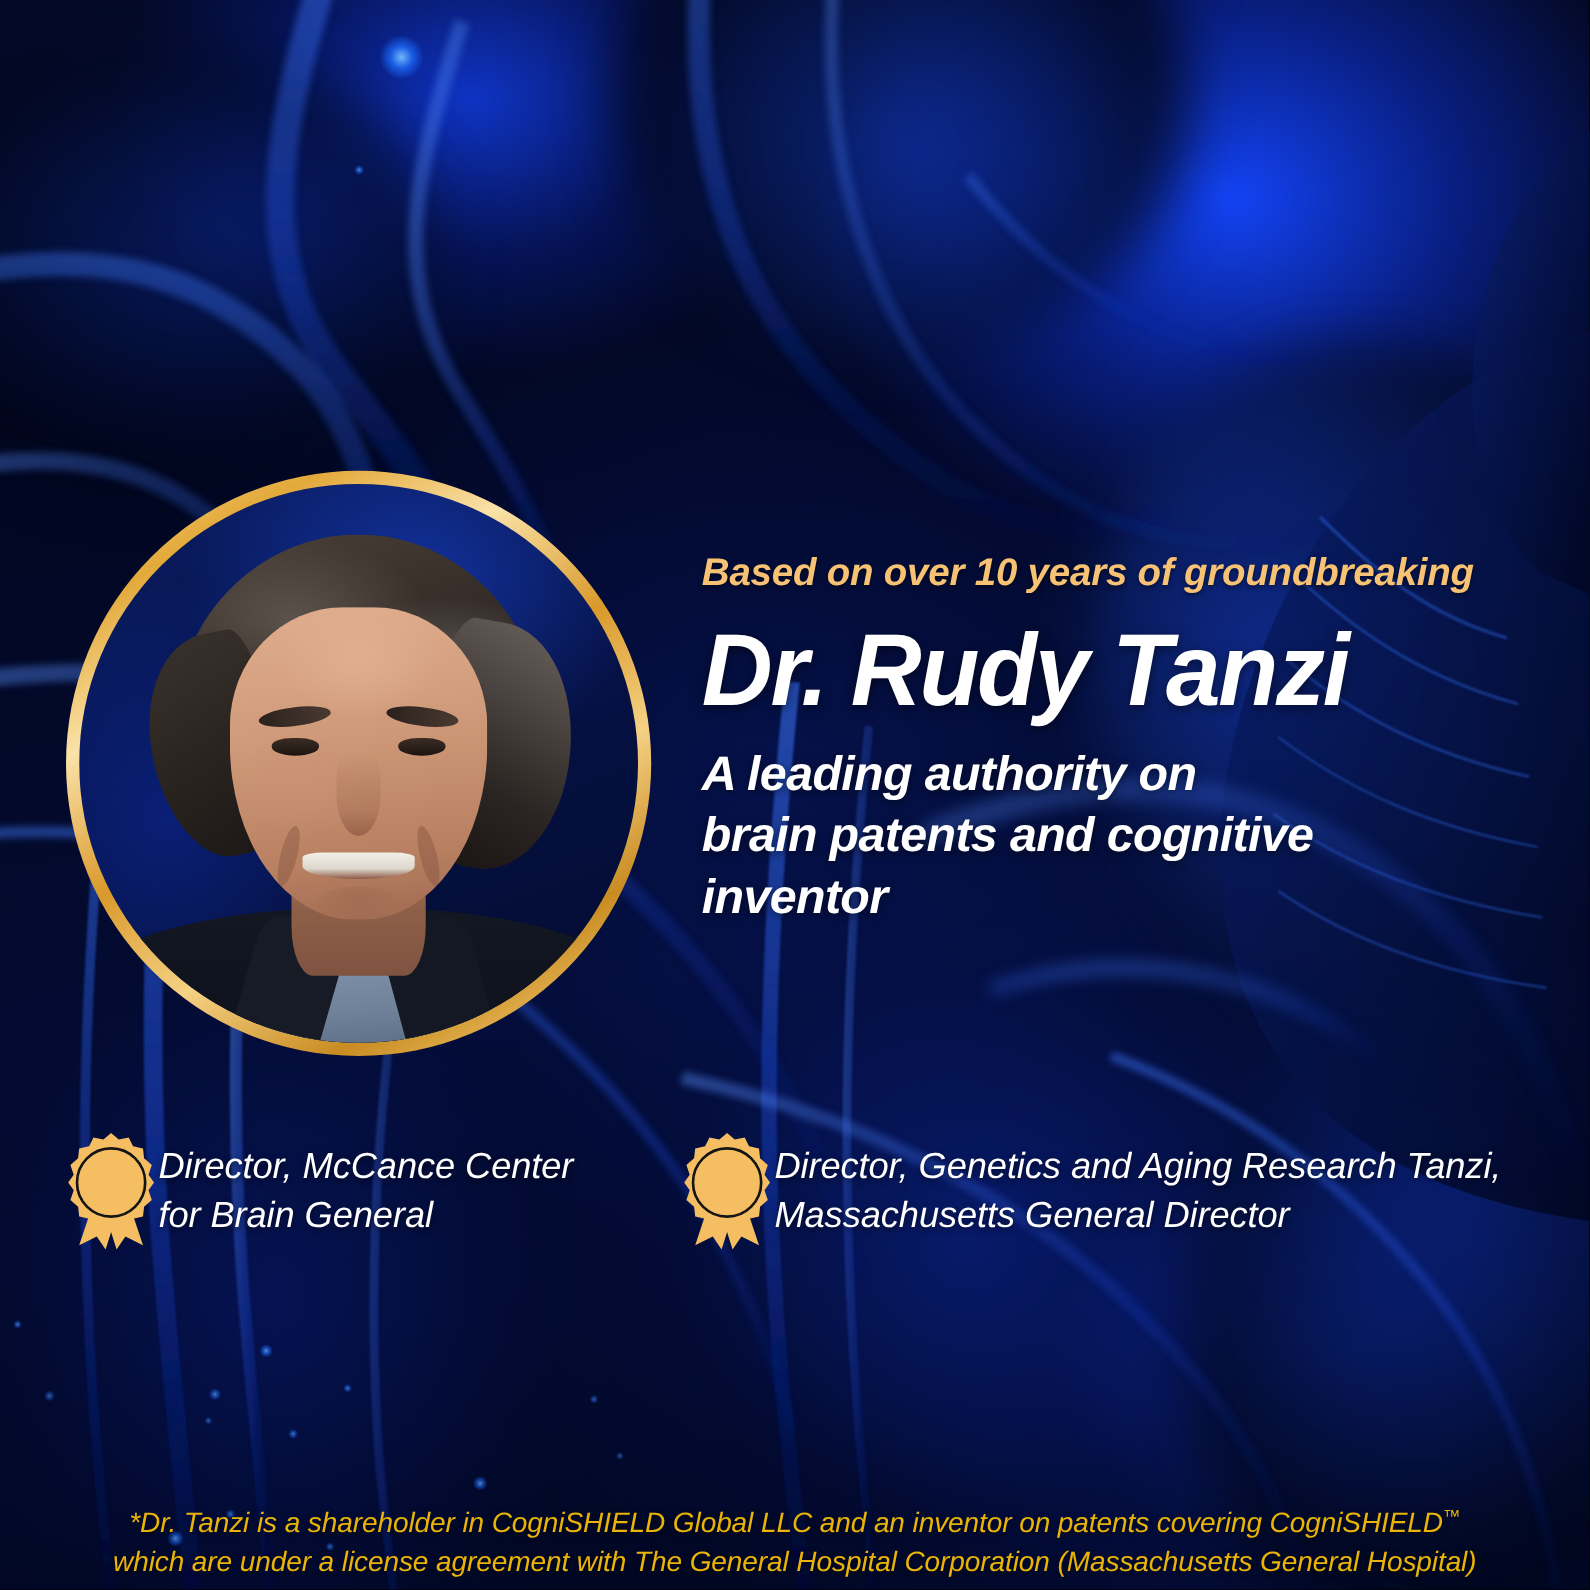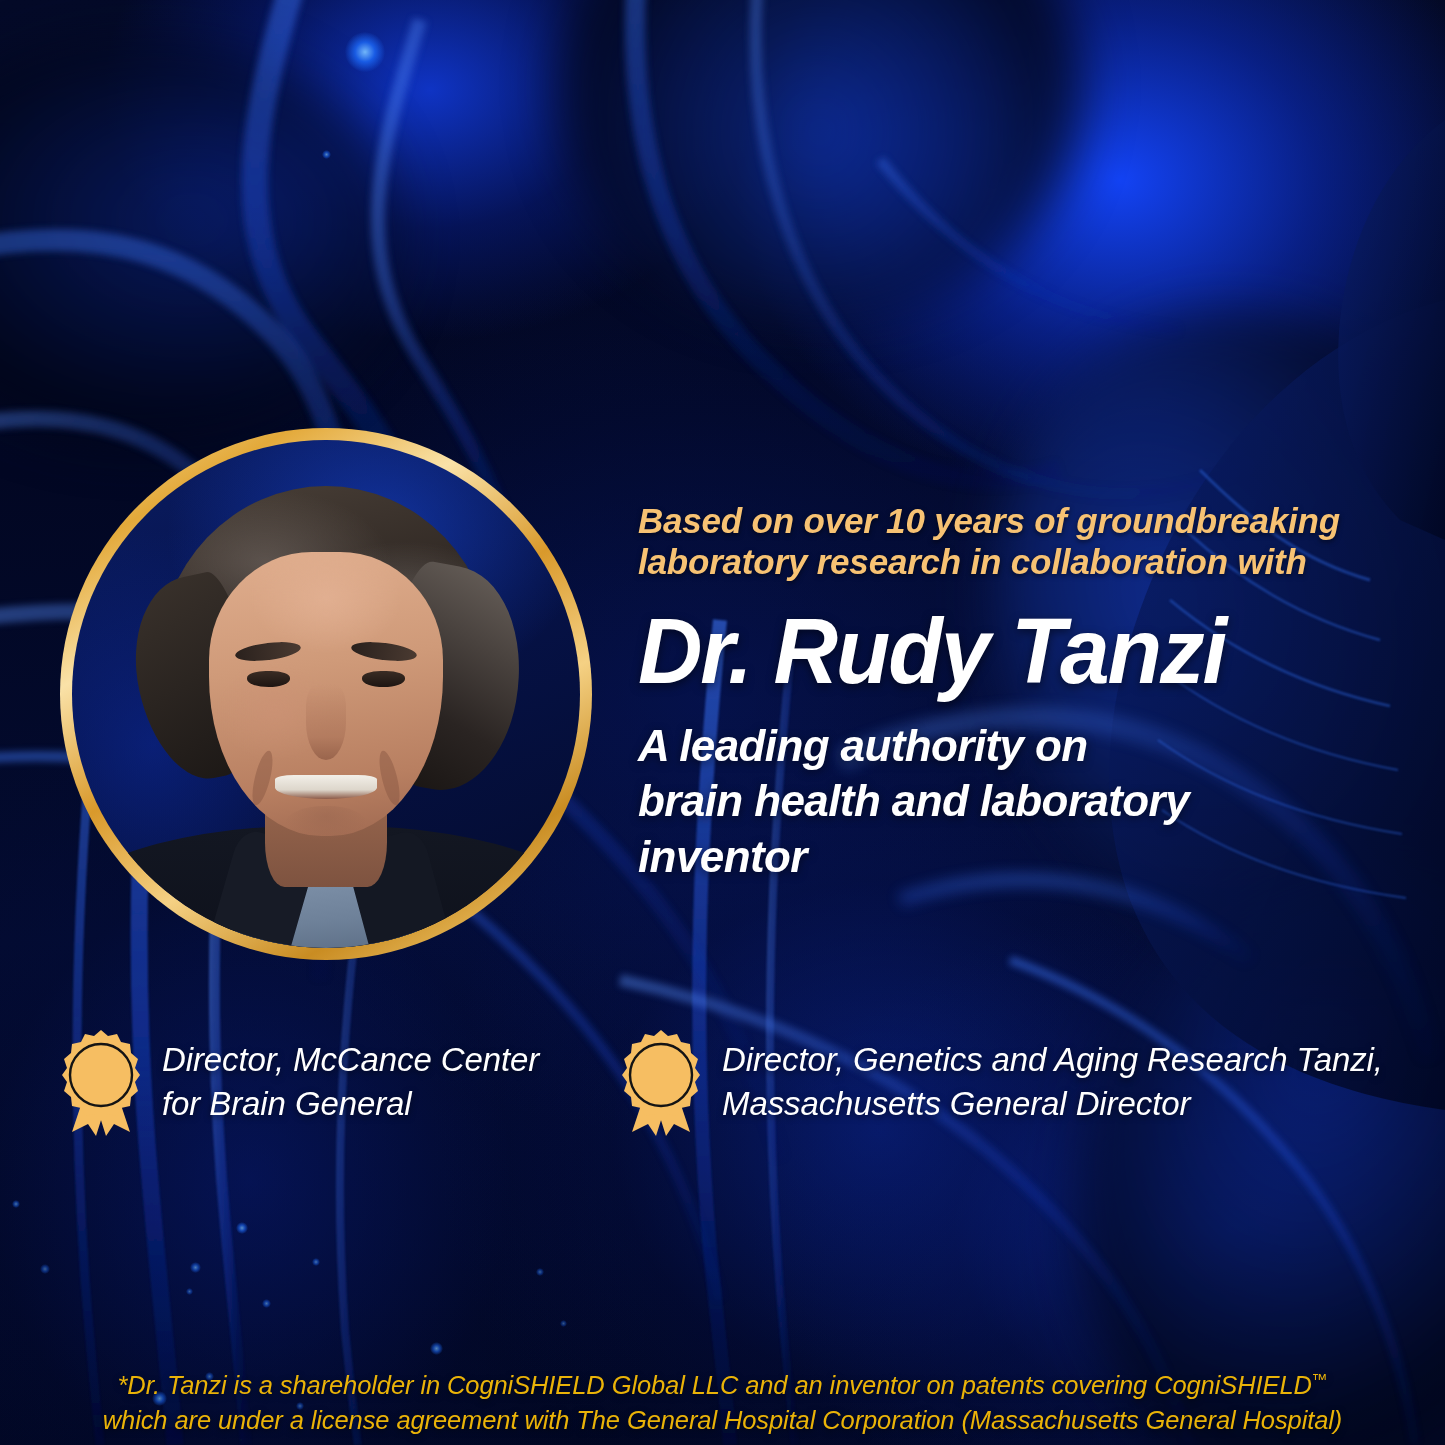--- a/index.html
+++ b/index.html
@@ -226,21 +226,21 @@
   }
 
   
   #credentials {
     position:absolute;
     left:58px; top:1032px;
     width:1380px;
     display:flex;
     gap:48px;
   }
-  .cred { display:flex; align-items:flex-start; gap:18px; }
+  .cred { display:flex; align-items:flex-start; }
   .cred:nth-child(1) { width:512px; }
   .cred:nth-child(2) { width:800px; }
   .cred-icon { flex:0 0 auto; width:86px; height:108px; margin-top:-4px; }
   .cred-text {
     color:#ffffff;
     font-size:33px;
     font-weight:400;
     line-height:1.34;
     letter-spacing:-0.1px;
     padding-top:6px;
@@ -391,28 +391,27 @@
         <div class="ph ph-smile-r"></div>
         <div class="ph ph-mouth"></div>
         <div class="ph ph-chin"></div>
       </div>
     </div>
   </div>
 
   <div id="text-col">
     <div id="eyebrow">
       <div>Based on over 10 years of groundbreaking</div>
-      <div>laboratory research in collaboration with</div>
     </div>
 
     <h1 id="name-title">Dr. Rudy Tanzi</h1>
 
     <div id="role-desc">
       <div>A leading authority on</div>
-      <div>brain health and laboratory</div>
+      <div>brain patents and cognitive</div>
       <div>inventor</div>
     </div>
   </div>
 
   <div id="credentials">
 
     <div class="cred">
       <svg class="cred-icon" viewBox="0 0 86 108" xmlns="http://www.w3.org/2000/svg">
         <path d="M28 62 L14 104 L30 96 L38 108 L50 70 Z" fill="#F6BE62"></path>
         <path d="M58 62 L72 104 L56 96 L48 108 L36 70 Z" fill="#F6BE62"></path>

